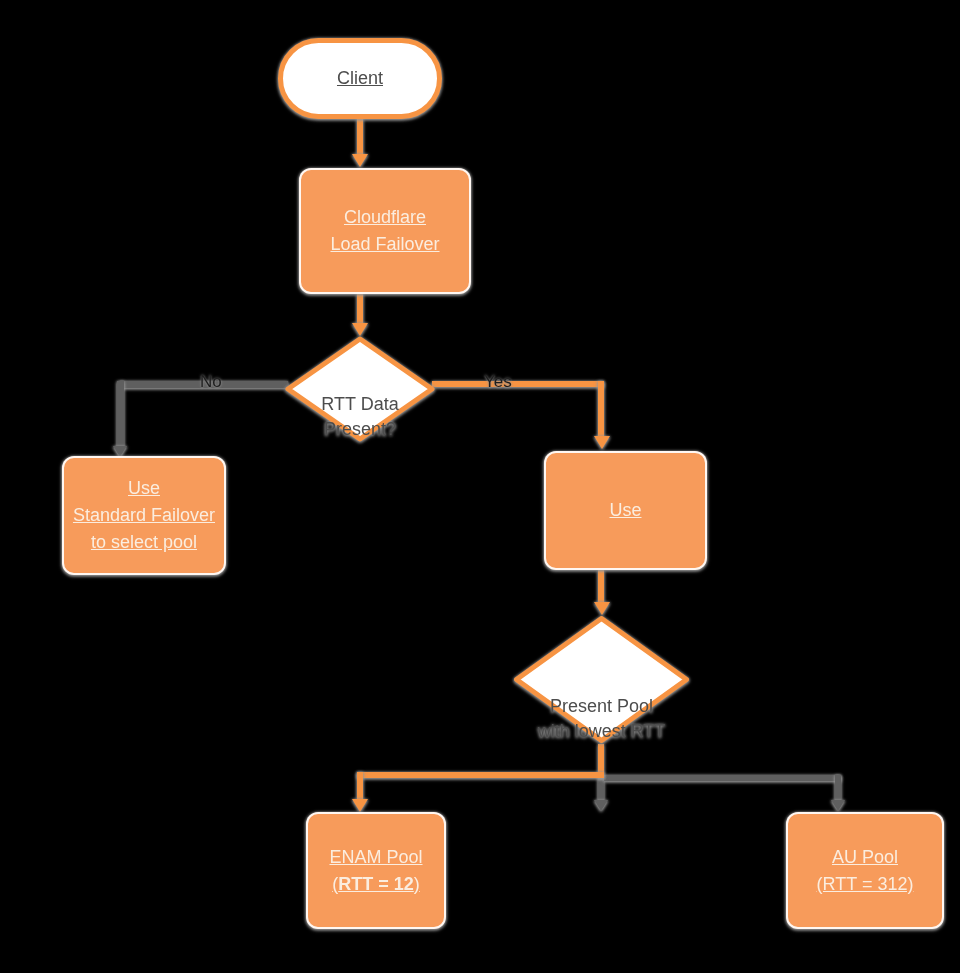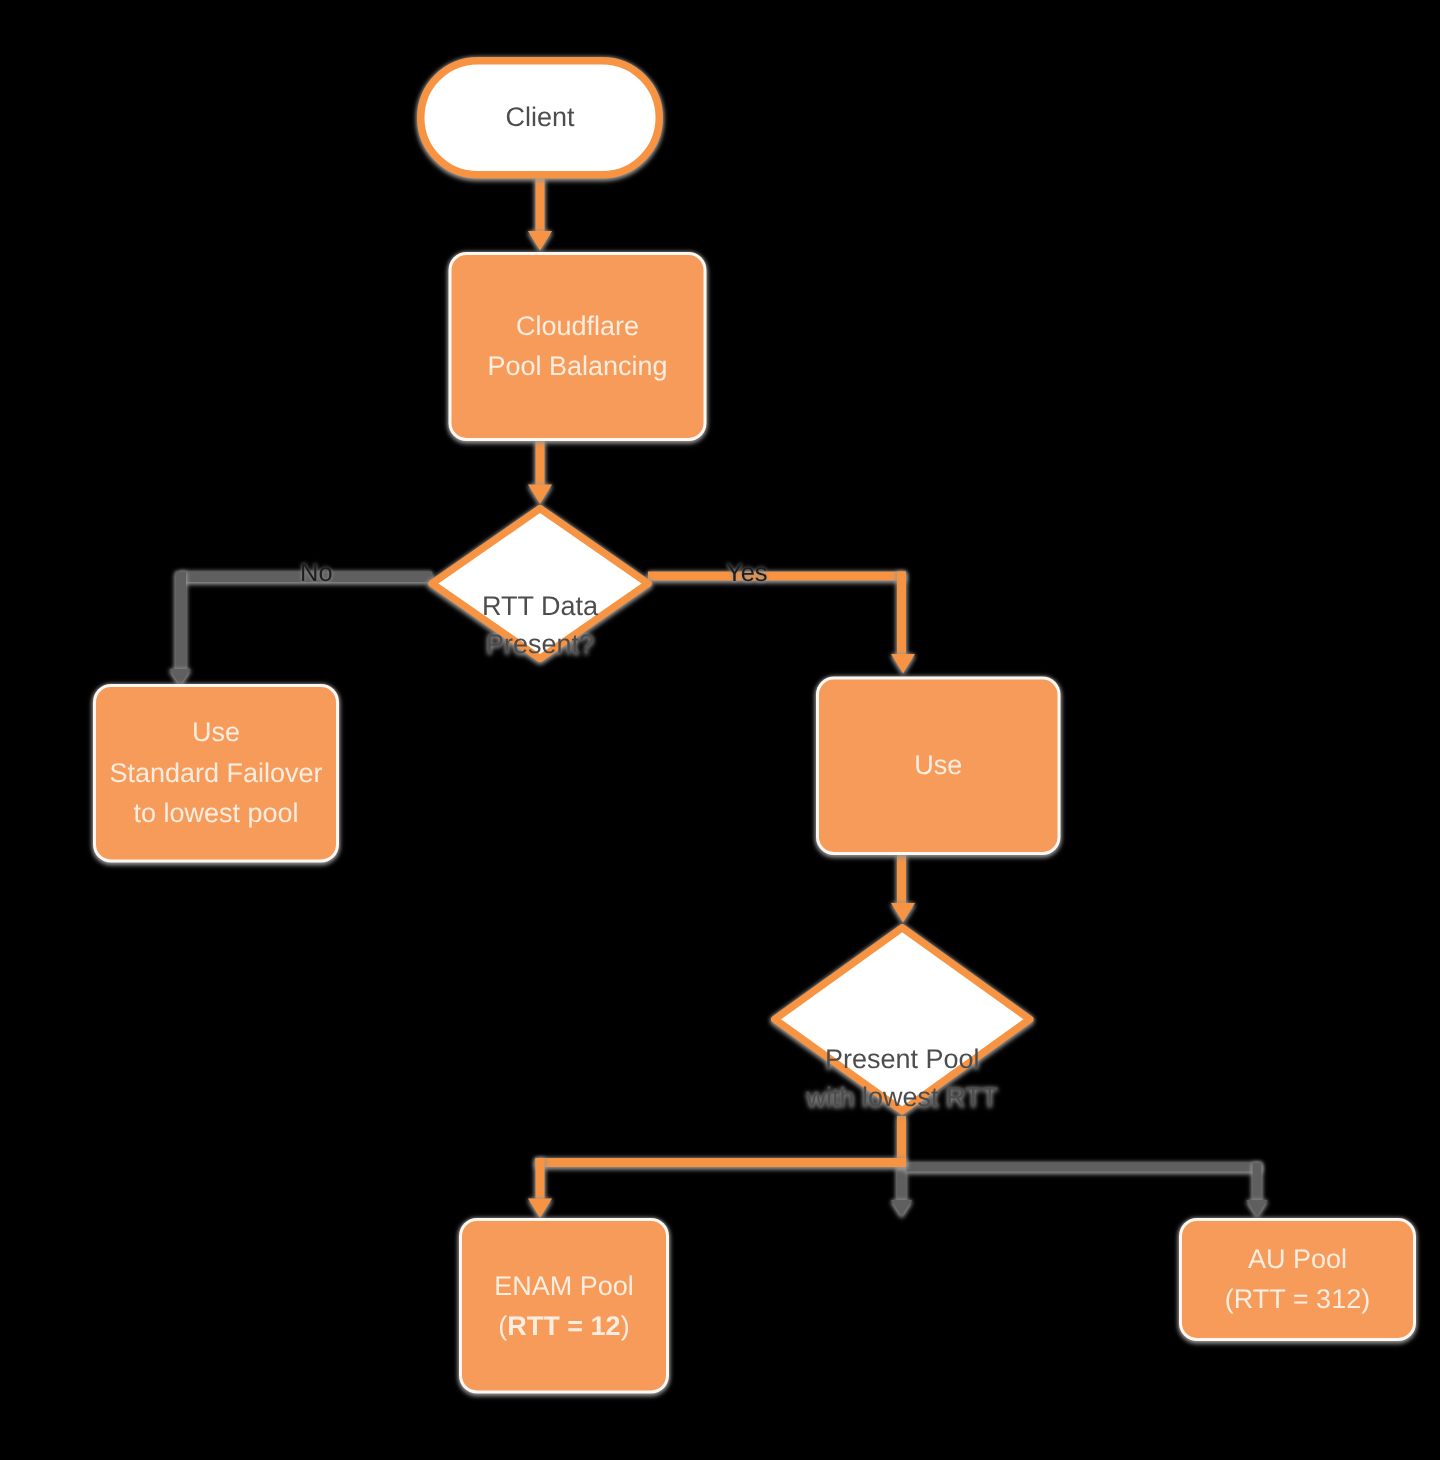--- a/index.html
+++ b/index.html
@@ -5,21 +5,21 @@
   html,body { margin:0; padding:0; background:#000; }
   .stage {
     position:relative; width:960px; height:973px; background:#000;
     font-family:"Liberation Sans", sans-serif; overflow:hidden;
   }
   .shadow { filter: drop-shadow(0 1.5px 1.5px rgba(153,153,153,0.95)) drop-shadow(0 0 1.5px rgba(148,148,148,0.8)); }
 
   .node {
     position:absolute; box-sizing:border-box;
     display:flex; flex-direction:column; justify-content:center;
-    text-align:center; font-size:18px; line-height:1.5;
+    text-align:center; font-size:18px; line-height:1.5;text-decoration:underline;
   }
   .orange-box {
     background:#F79B5B; border:2px solid rgba(255,255,255,0.92);
     border-radius:12px; color:#FBEDDF;margin-left:24px;
   }
   .pill {
     background:#FFFFFF; border:5px solid #F79443; border-radius:42px; color:#4D4D4D;
   }
   .diamond { position:absolute; }
   .diamond svg { display:block; }
@@ -76,37 +76,37 @@
   <div class="seg orange-line shadow" style="left:357px; top:772px; width:247px; height:6px;"></div>
   <div class="seg orange-line shadow" style="left:357px; top:772px; width:6px; height:27px;"></div>
   <div class="arrow orange shadow" style="left:352px; top:799px;"></div>
 
   <div class="node pill shadow" style="left:278px; top:38px; width:164px; height:81px;">
     <span class="line">Client</span>
   </div>
 
   <div class="node orange-box shadow" style="left:275px; top:168px; width:172px; height:126px;">
     <span class="line">Cloudflare</span>
-    <span class="line">Pool Balancing</span>
+    <span class="line">Load Failover</span>
   </div>
 
   <div class="diamond shadow" style="left:285px; top:336px; width:150px; height:106px;">
     <svg width="150" height="106" viewBox="0 0 150 106">
       <polygon points="75,3 147,53 75,103 3,53" fill="#FFFFFF" stroke="#F79443" stroke-width="5" stroke-linejoin="round"></polygon>
     </svg>
     <div class="dtext">
       <span class="line">RTT Data</span>
       <span class="line">Present?</span>
     </div>
   </div>
 
   <div class="node orange-box shadow" style="left:38px; top:456px; width:164px; height:119px;">
     <span class="line">Use</span>
     <span class="line">Standard Failover</span>
-    <span class="line">to lowest pool</span>
+    <span class="line">to select pool</span>
   </div>
 
   <div class="node orange-box shadow" style="left:520px; top:451px; width:163px; height:119px;">
     <span class="line">Use</span>
   </div>
 
   <div class="diamond shadow" style="left:513px; top:615px; width:177px; height:129px;">
     <svg width="177" height="129" viewBox="0 0 177 129">
       <polygon points="88.5,3.5 173.5,64.5 88.5,125.5 3.5,64.5" fill="#FFFFFF" stroke="#F79443" stroke-width="5" stroke-linejoin="round"></polygon>
     </svg>
@@ -115,18 +115,18 @@
       <span class="line">with lowest RTT</span>
     </div>
   </div>
 
   <div class="node orange-box shadow" style="left:282px; top:812px; width:140px; height:117px;">
     <span class="line">ENAM Pool</span>
     <span class="line"><span>(</span><b>RTT = 12</b><span>)</span></span>
   </div>
 
 
-  <div class="node orange-box shadow" style="left:762px; top:812px; width:158px; height:82px;border-radius:12px;">
+  <div class="node orange-box shadow" style="left:762px; top:812px; width:158px; height:117px;border-radius:12px;">
     <span class="line">AU Pool</span>
     <span class="line">(RTT = 312)</span>
   </div>
 
 </div>
 
 </body></html>

